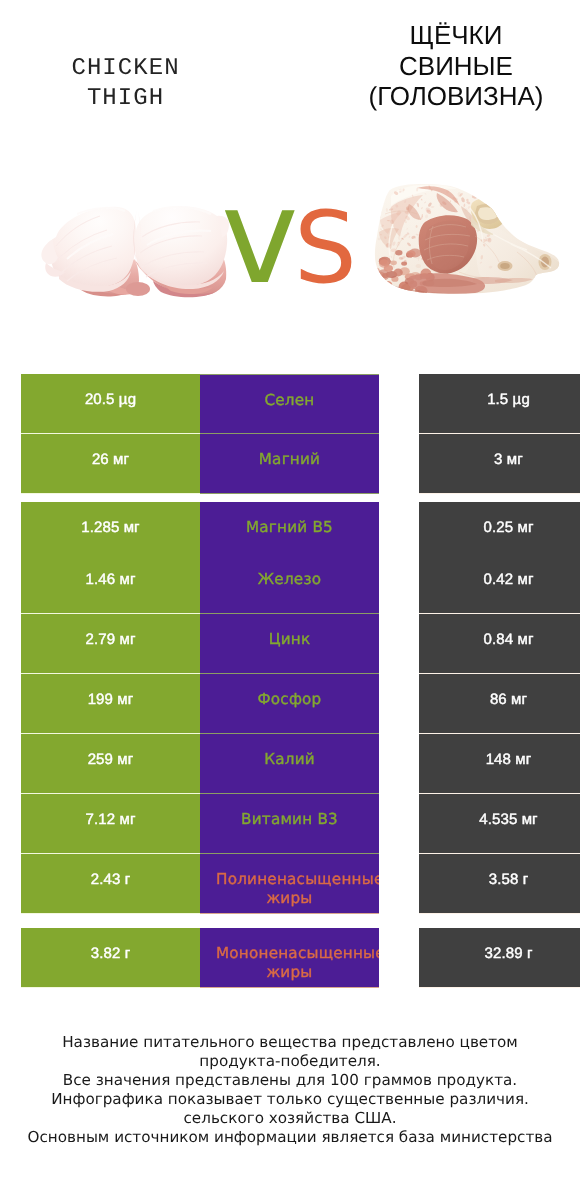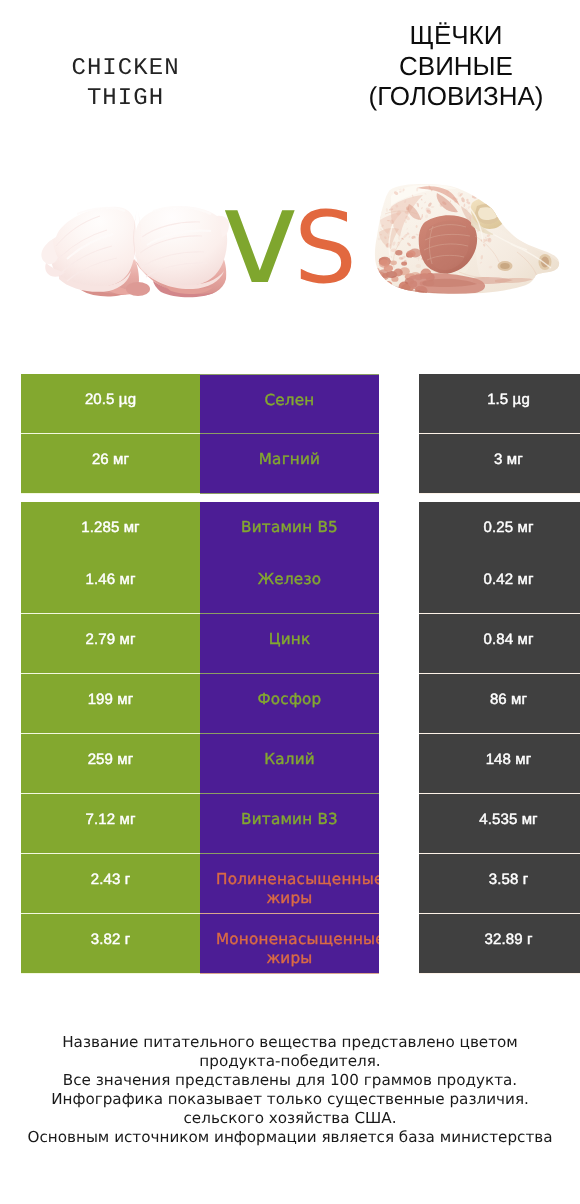--- a/index.html
+++ b/index.html
@@ -444,21 +444,21 @@
         <div class="cellR">
           <div class="vtxt">3 мг</div>
         </div>
       </div>
       <div class="row" style="top: 128px; padding-left: 38px;">
         <div class="cellL">
           <div class="vtxt">1.285 мг</div>
         </div>
         <div class="cellM">
           <div class="ntxt wl">
-            <i>Витамин B5</i>
+            <i>Магний B5</i>
           </div>
         </div>
         <div class="cellR">
           <div class="vtxt">0.25 мг</div>
         </div>
       </div>
       <div class="row" style="top: 180px;">
         <div class="cellL">
           <div class="vtxt">1.46 мг</div>
         </div>
@@ -529,21 +529,21 @@
         </div>
         <div class="cellM">
           <div class="ntxt wr two">
             <i>Полиненасыщенные жиры</i>
           </div>
         </div>
         <div class="cellR">
           <div class="vtxt">3.58 г</div>
         </div>
       </div>
-      <div class="row wr" style="top: 540px;">
+      <div class="row wr" style="top: 554px;">
         <div class="cellL">
           <div class="vtxt">3.82 г</div>
         </div>
         <div class="cellM">
           <div class="ntxt wr two">
             <i>Мононенасыщенные жиры</i>
           </div>
         </div>
         <div class="cellR">
           <div class="vtxt">32.89 г</div>

